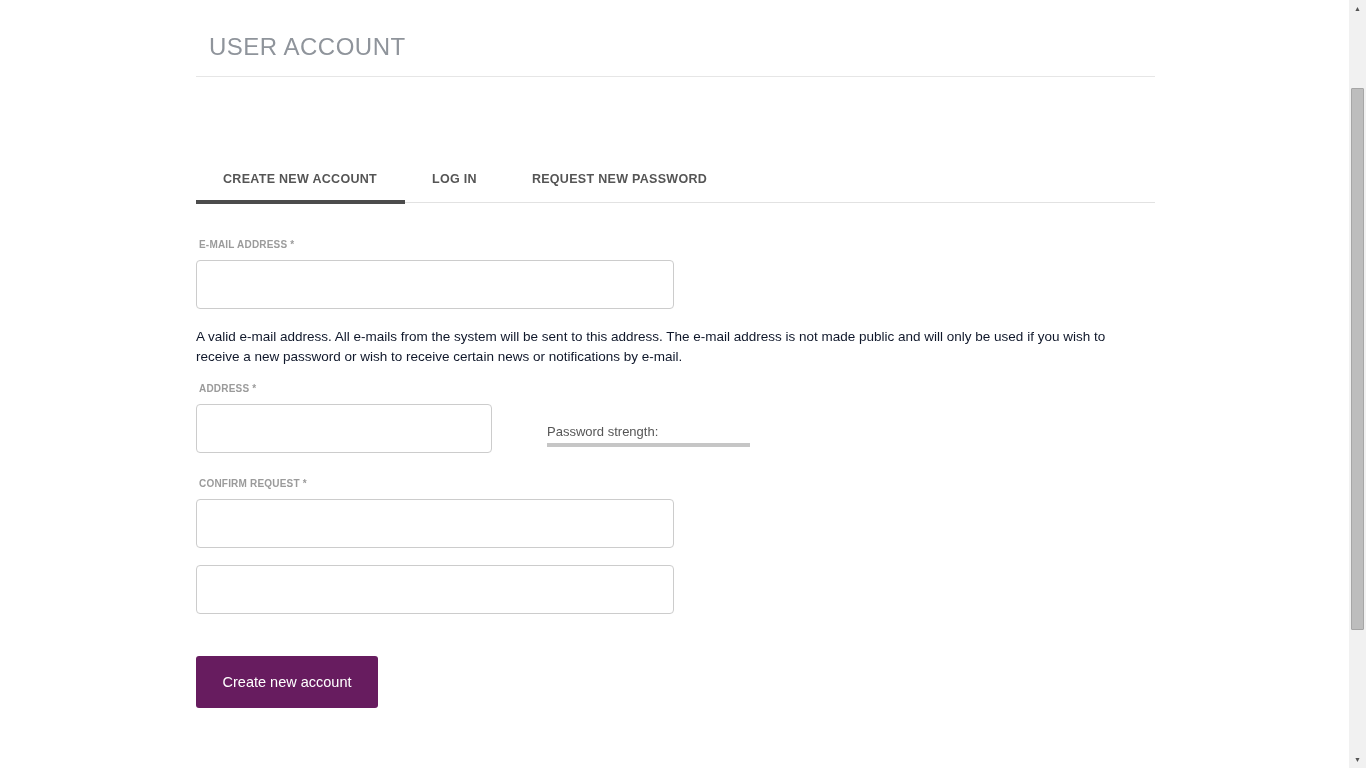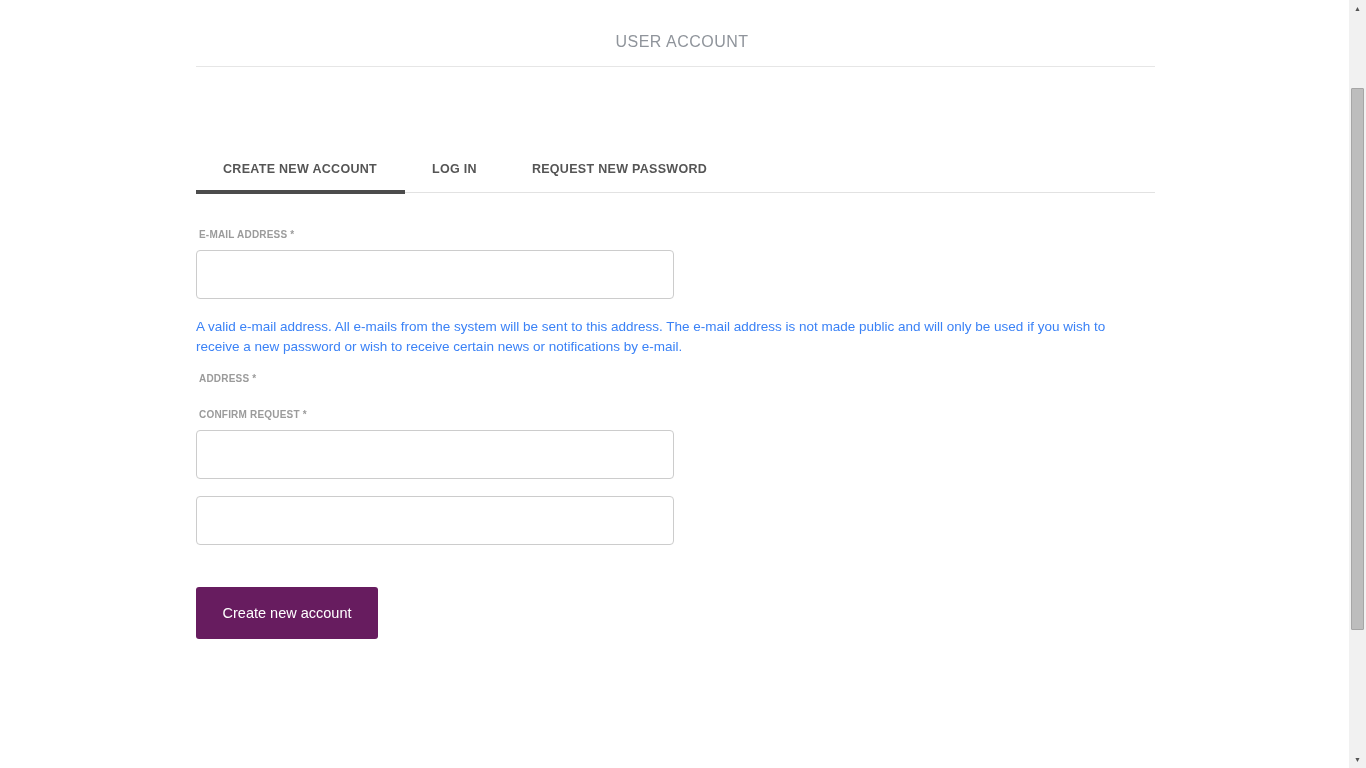--- a/index.html
+++ b/index.html
@@ -12,25 +12,24 @@
   }
 
   .content {
     position: absolute;
     left: 196px; top: 0;
     width: 959px;
   }
 
   .page-title {
     margin: 33px 0 0 13px;
-    font-size: 16px;
+    font-size: 24px;
     font-weight: normal;
     letter-spacing: 0.5px;
     color: #8f949b;
-    text-align: center;
   }
 
   .title-rule {
     margin-top: 15px;
     border: none;
     border-top: 1px solid #e6e6e6;
     height: 0;
   }
 
   
@@ -82,21 +81,21 @@
     background: #ffffff;
     outline: none;
   }
   .text-input.narrow { width: 296px; }
 
   .description {
     margin-top: 18px;
     max-width: 952px;
     font-size: 13.5px;
     line-height: 19.5px;
-    color: #3b82f6;
+    color: #0f172a;
   }
 
   .field-password-row { display: flex; align-items: flex-start; margin-top: 0; }
   .strength-wrap { margin-left: 55px; padding-top: 20px; }
   .strength-label { font-size: 13px; color: #565656; }
   .strength-bar {
     margin-top: 4px;
     width: 203px;
     height: 4px;
     background: #c6c6c6;
@@ -163,20 +162,27 @@
   <div class="form">
 
     <div class="field">
       <label class="field-label">E-MAIL ADDRESS *</label>
       <input type="text" class="text-input" value="" style="">
       <div class="description">A valid e-mail address. All e-mails from the system will be sent to this address. The e-mail address is not made public and will only be used if you wish to receive a new password or wish to receive certain news or notifications by e-mail.</div>
     </div>
 
     <div class="field mt-17">
       <label class="field-label">ADDRESS *</label>
+      <div class="field-password-row">
+        <input type="password" class="text-input narrow" value="" style="">
+        <div class="strength-wrap">
+          <div class="strength-label">Password strength:</div>
+          <div class="strength-bar"></div>
+        </div>
+      </div>
     </div>
 
     <div class="field mt-25">
       <label class="field-label">CONFIRM REQUEST *</label>
       <input type="password" class="text-input" value="" style="">
     </div>
 
     <div class="field mt-17">
       <input type="text" class="text-input" value="" style="">
     </div>

